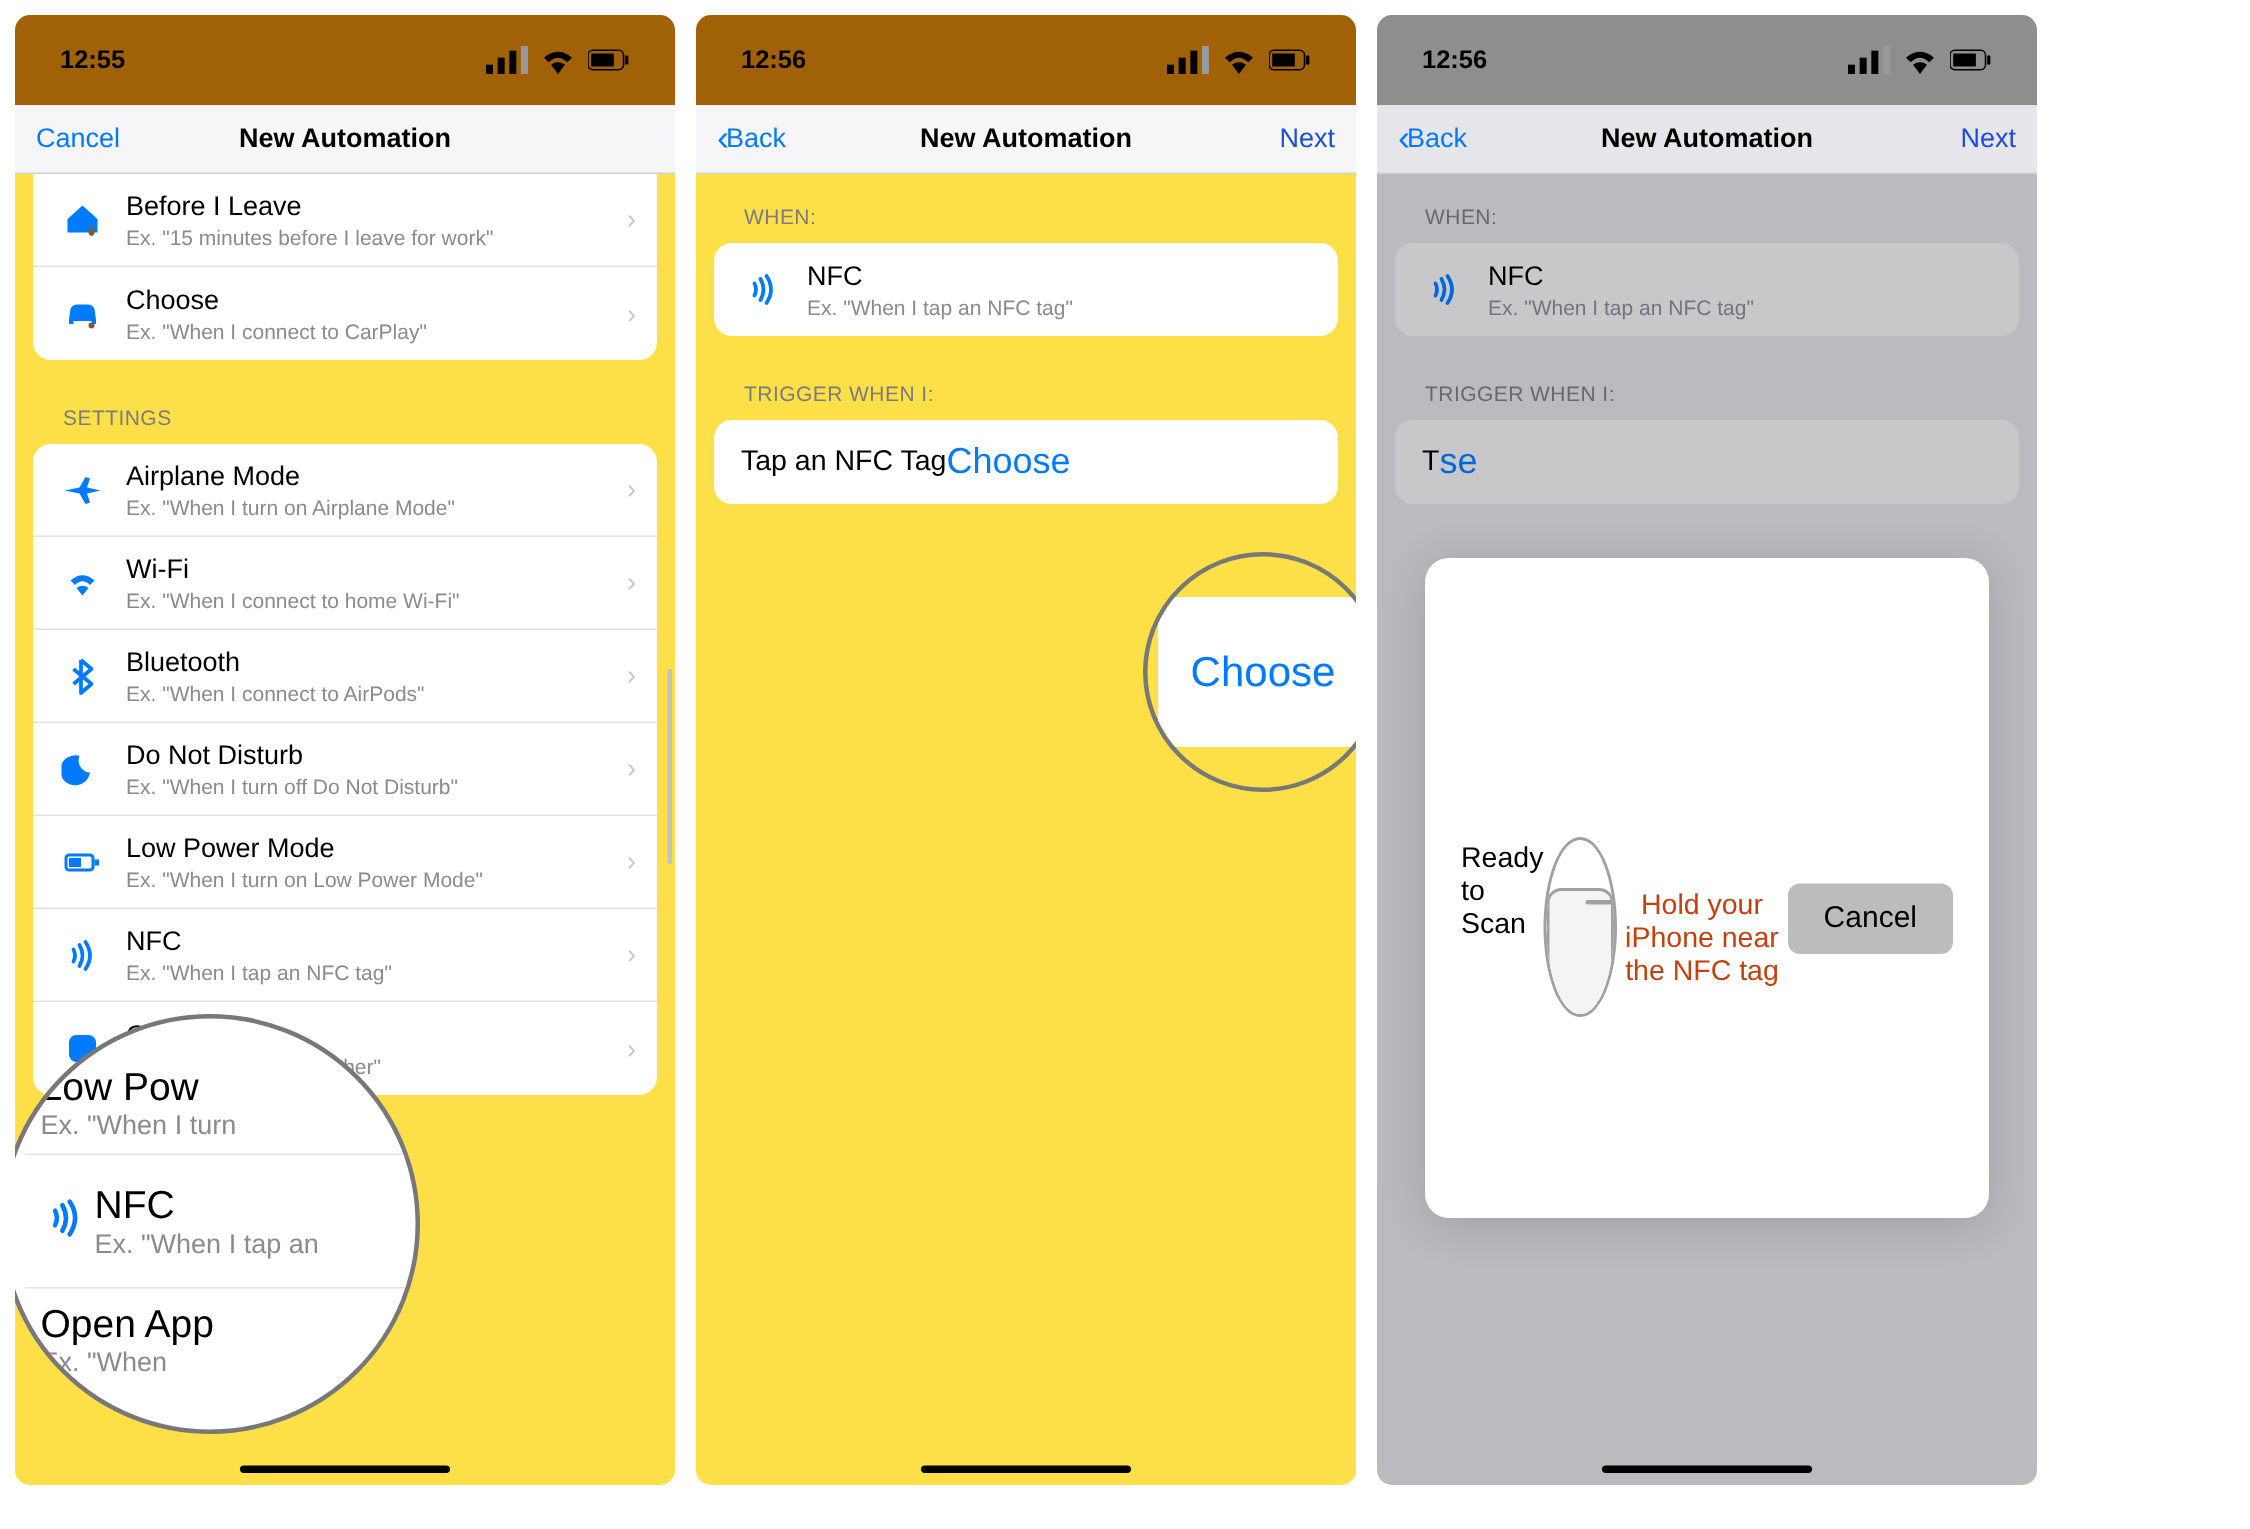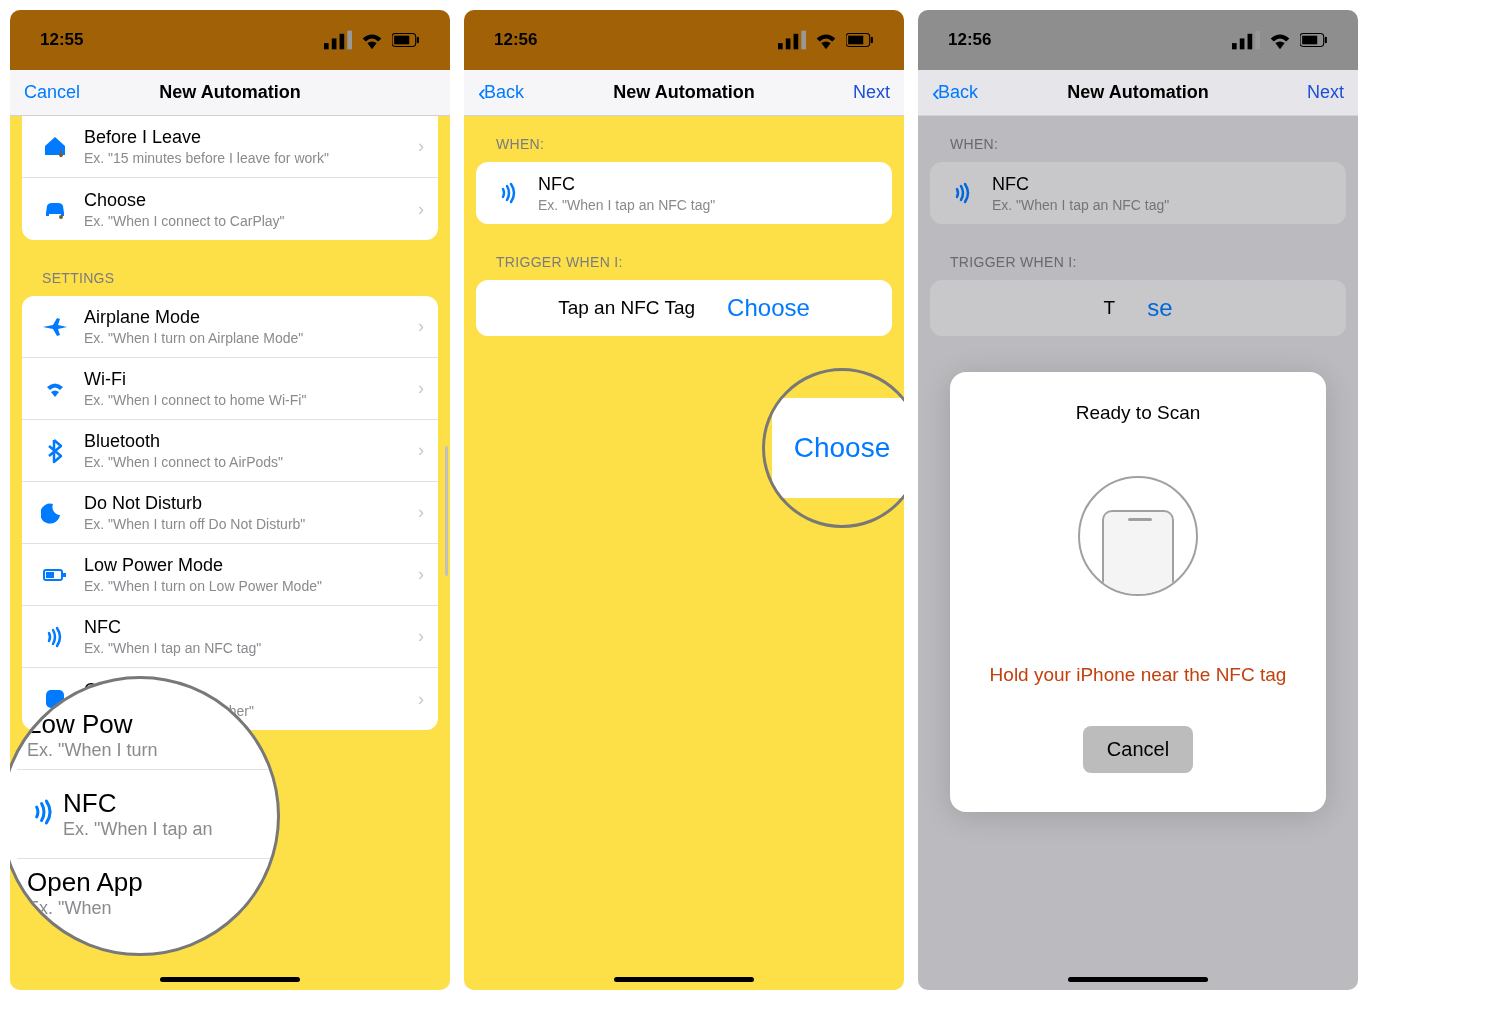--- a/index.html
+++ b/index.html
@@ -96,26 +96,25 @@
   justify-content: center;
   flex-shrink: 0;
 }
 .row-text { flex: 1; padding-left: 10px; }
 .row-title { font-size: 18px; color: #000; }
 .row-sub { font-size: 14px; color: #8a8a8f; margin-top: 2px; }
 .chevron { color: #c7c7cc; font-size: 18px; }
 .action-row {
   display: flex;
   align-items: center;
-  justify-content: center;
+  justify-content: flex-start;
   background: #fff;
   border-radius: 12px;
   margin: 0 12px;
   padding: 14px 18px;
-  gap: 32px;
 }
 .action-label { font-size: 19px; }
 .action-choose { color: #007aff; font-size: 24px; font-weight: 400; cursor: pointer; }
 .home-indicator {
   position: absolute;
   bottom: 8px;
   left: 50%;
   transform: translateX(-50%);
   width: 140px;
   height: 5px;
@@ -162,21 +161,21 @@
   pointer-events: none;
 }
 .scan-sheet {
   position: absolute;
   left: 32px; right: 32px;
   top: 256px;
   height: 440px;
   background: #fff;
   border-radius: 16px;
   display: flex;
-  flex-direction: column;
+  flex-direction: row;
   align-items: center;
   padding: 24px;
   box-shadow: 0 4px 30px rgba(0,0,0,0.15);
 }
 .scan-title { font-size: 19px; font-weight: 400; color: #000; margin-top: 6px; }
 .scan-graphic {
   width: 120px; height: 120px;
   border: 2px solid #a0a0a0;
   border-radius: 50%;
   margin-top: 52px;

